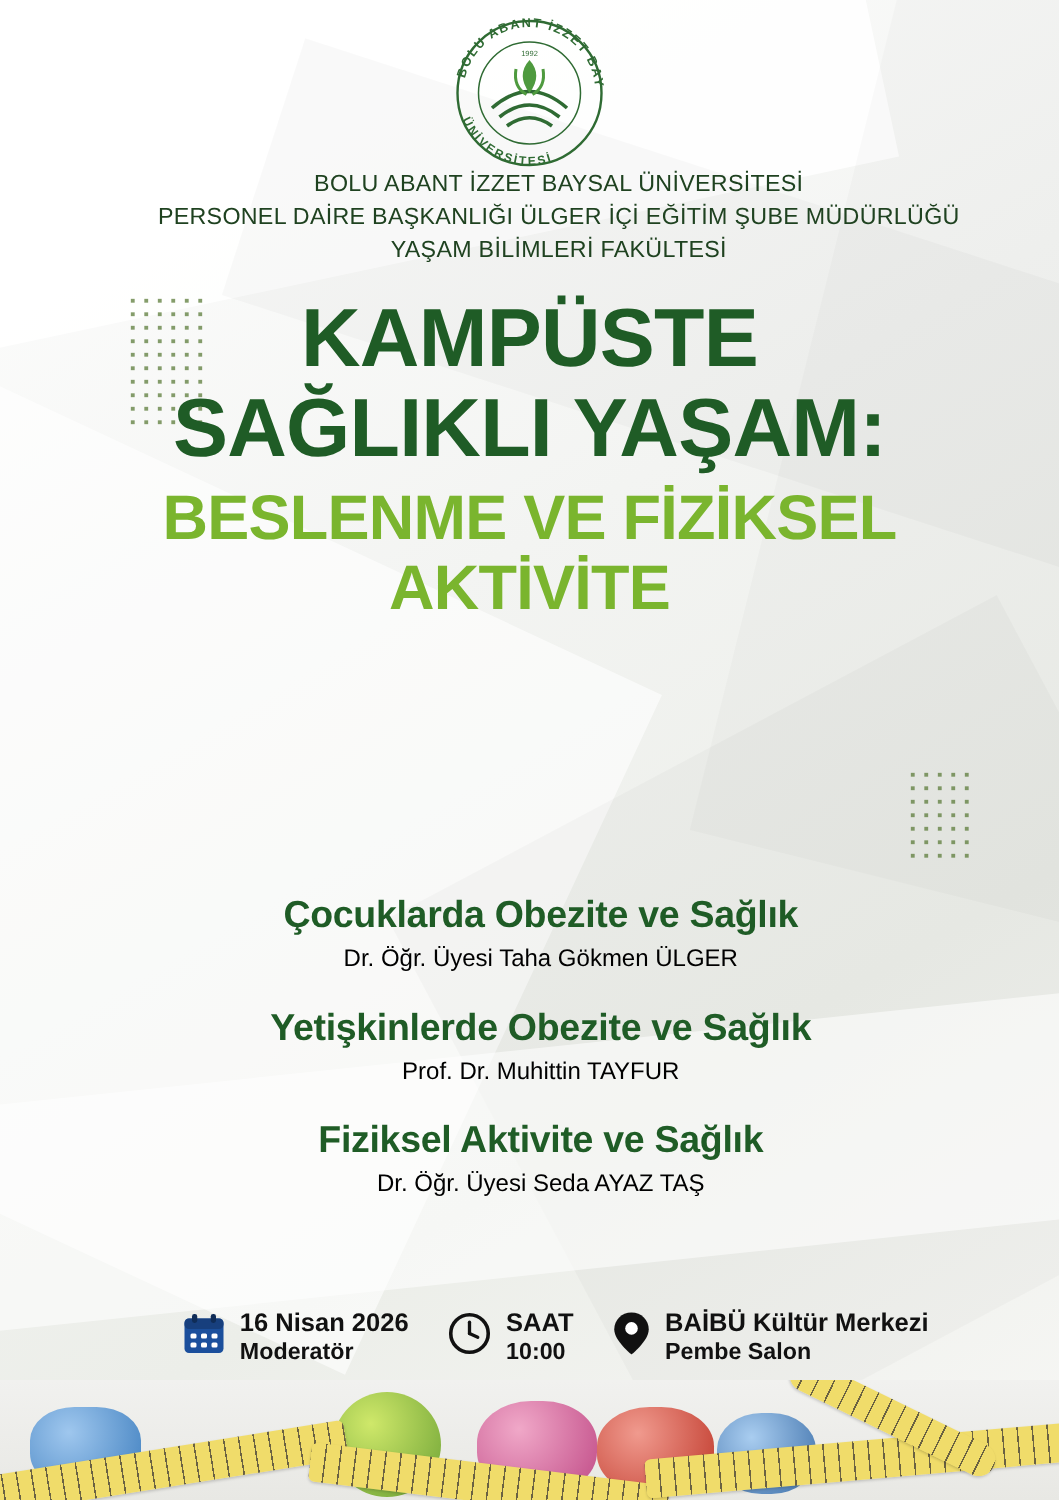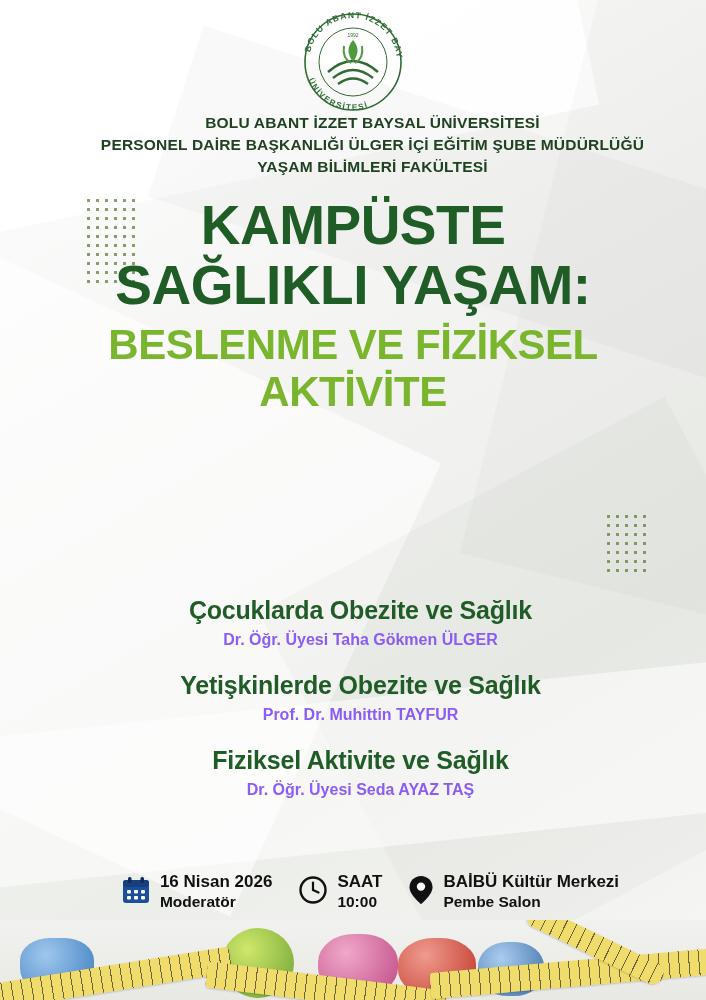--- a/index.html
+++ b/index.html
@@ -33,21 +33,21 @@
   }
   .dots-left { left: 84px; top: 196px; width: 56px; height: 92px; }
   .dots-right { left: 604px; top: 512px; width: 46px; height: 64px; }
 
   
   .logo-wrap { position: absolute; top: 10px; left: 50%; transform: translateX(-50%); width: 130px; height: 104px; }
   .logo-wrap svg { display: block; }
 
   
   .header { position: absolute; top: 112px; left: 0; width: 100%; text-align: center; color: #1f4220; }
-  .header div { font-weight: 700; letter-spacing: .2px; line-height: 1.42; padding-left: 39px; }
+  .header div { font-weight: 400; letter-spacing: .2px; line-height: 1.42; padding-left: 39px; }
   .hl1 { font-size: 15.5px; }
   .hl2 { font-size: 15.5px; }
   .hl3 { font-size: 15.5px; }
 
   
   .title-block { position: absolute; top: 196px; left: 0; width: 100%; text-align: center; }
   .t1, .t2 {
     font-size: 55px; font-weight: 800; color: #1f5c26;
     letter-spacing: -0.5px; line-height: 1.06;
     font-family: "Liberation Sans", sans-serif;
@@ -61,21 +61,21 @@
 
   
   .moderator { position: absolute; top: 512px; left: 0; width: 100%; text-align: center; color: #1a1a1a; }
   .mod-label { font-size: 26px; font-weight: 800; letter-spacing: .2px; }
   .mod-name { font-size: 19px; font-weight: 700; margin-top: 5px; }
 
   
   .talks { position: absolute; top: 596px; left: 0; width: 100%; text-align: center; }
   .talk { margin-bottom: 22px; margin-left: 15px; }
   .talk-title { font-size: 25px; font-weight: 800; color: #1f5c26; letter-spacing: -0.2px; }
-  .talk-speaker { font-size: 16px; font-weight: 700; color: #8b5cf6; margin-top: 6px; }
+  .talk-speaker { font-size: 16px; font-weight: 400; color: #000000; margin-top: 6px; }
 
   
   .infobar {
     position: absolute; top: 872px; left: 0; width: 100%;
     display: flex; justify-content: center; align-items: center; gap: 26px;
     color: #111;
     padding-left: 34px;
   }
   .info-item { display: flex; align-items: center; gap: 9px; }
   .info-text { line-height: 1.22; }

